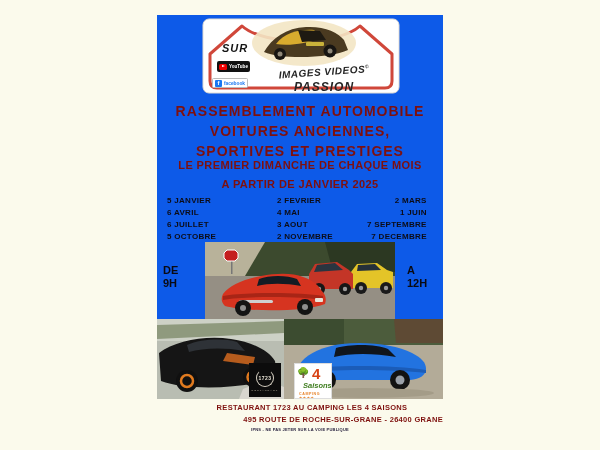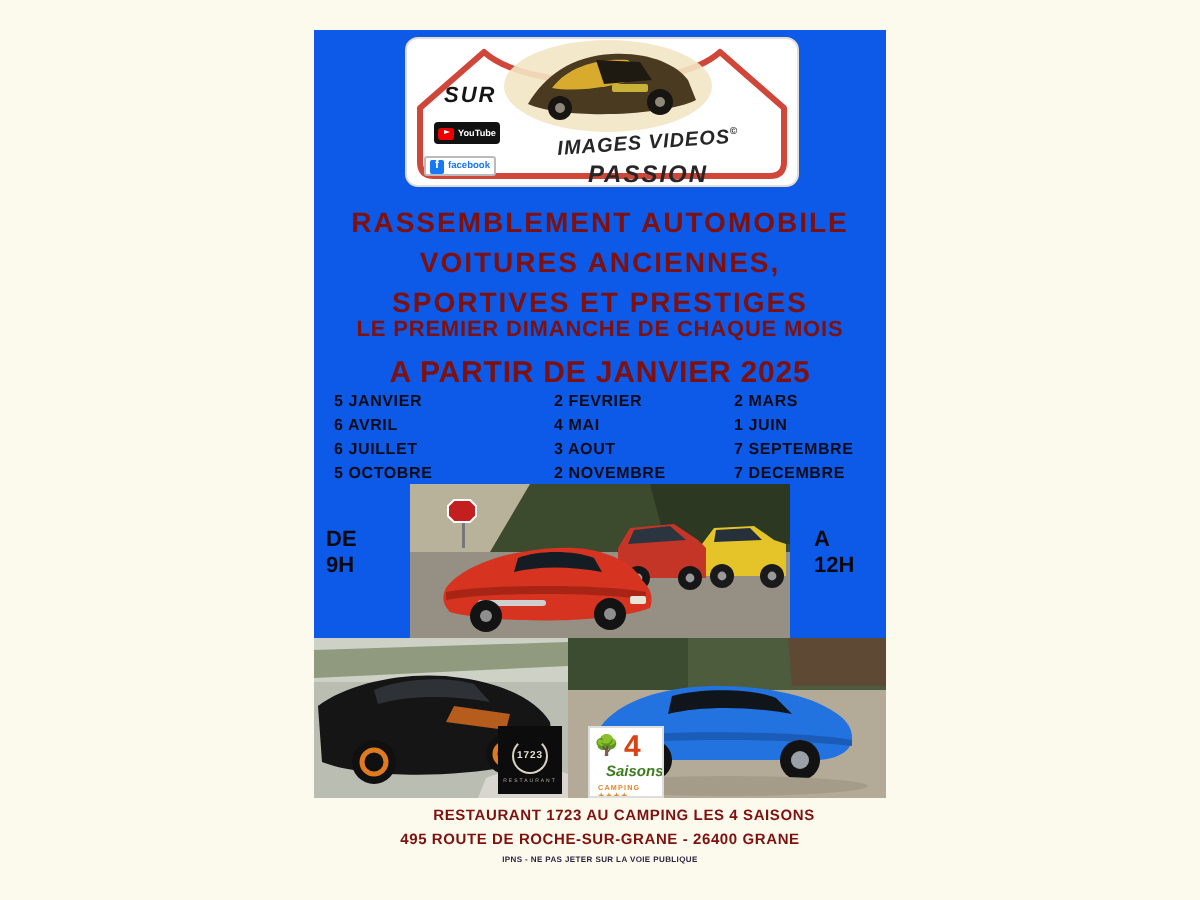--- a/index.html
+++ b/index.html
@@ -21,26 +21,26 @@
   .iv-line { position:absolute; left:62px; top:48px; width:120px; text-align:center; font-size:10px; font-weight:bold; font-style:italic; color:#262626; transform:rotate(-4deg); letter-spacing:0.5px; white-space:nowrap; }
   .iv-line sup { font-size:5px; }
   .passion-line { position:absolute; left:62px; top:62px; width:120px; text-align:center; font-size:12px; font-weight:bold; font-style:italic; color:#262626; letter-spacing:1px; }
 
   
   .t-line { position:absolute; left:0; width:100%; text-align:center; font-weight:bold; white-space:nowrap; }
   .title1 { top:88px; font-size:14px; color:#7E100E; letter-spacing:1px; }
   .title2 { top:108px; font-size:14px; color:#7E100E; letter-spacing:1px; }
   .title3 { top:128px; font-size:14px; color:#7E100E; letter-spacing:1px; }
   .sub1   { top:144px; font-size:11px;  color:#7E100E; letter-spacing:0.4px; }
-  .sub2   { top:163px; font-size:15px;  color:#7E100E; letter-spacing:0.4px; }
+  .sub2   { top:163px; font-size:11px;  color:#7E100E; letter-spacing:0.4px; }
 
   
   .date-col { position:absolute; top:180px; display:flex; flex-direction:column; }
   .date-col span { font-size:8px; font-weight:bold; color:#0C0C16; line-height:12px; letter-spacing:0.3px; white-space:nowrap; }
-  .col1 { left:10px; } .col2 { left:120px; } .col3 { left:210px; }
+  .col1 { left:10px; } .col2 { left:120px; } .col3 { left:210px;align-items:flex-end; }
 
   
   .time-block { position:absolute; top:249px; font-weight:bold; color:#0A0A12; font-size:11px; line-height:13px; }
   .time-left { left:6px; width:34px; }
   .time-right { left:250px; width:32px; }
 
   
   .photo1 { position:absolute; left:48px; top:227px; width:190px; height:77px; overflow:hidden; }
   .photo2l { position:absolute; left:0; top:304px; width:127px; height:80px; overflow:hidden; }
   .photo2r { position:absolute; left:127px; top:304px; width:159px; height:80px; overflow:hidden; }
@@ -51,21 +51,21 @@
   .logo-1723 .num { color:#e9e4d6; font-size:5px; font-weight:bold; letter-spacing:0.5px; }
   .logo-1723 .sub { color:#b9b2a0; font-size:2.5px; margin-top:2px; letter-spacing:1px; }
   .logo-4s { position:absolute; left:137px; top:348px; width:38px; height:36px; background:#fff; border:0.5px solid #ddd; overflow:hidden; }
   .logo-4s .tree { position:absolute; left:2px; top:3px; font-size:10px; color:#4a8c2a; }
   .logo-4s .four { position:absolute; left:17px; top:1px; font-size:15px; font-weight:bold; color:#D84315; }
   .logo-4s .saisons { position:absolute; left:8px; top:17px; font-size:7.5px; font-weight:bold; color:#3E7D1E; font-style:italic; }
   .logo-4s .camping { position:absolute; left:4px; top:28px; font-size:3.6px; font-weight:bold; color:#E8842B; letter-spacing:0.6px; }
 
   
   .footer1 { position:absolute; left:0; top:388px; width:100%; text-align:center; font-size:7.5px; font-weight:bold; color:#7E100E; letter-spacing:0.3px;padding-left:24px; }
-  .footer2 { position:absolute; left:0; top:400px; width:100%; text-align:center; font-size:7.5px; font-weight:bold; color:#7E100E; letter-spacing:0.3px; }
+  .footer2 { position:absolute; left:0; top:400px; width:100%; text-align:right; font-size:7.5px; font-weight:bold; color:#7E100E; letter-spacing:0.3px; }
   .fineprint { position:absolute; left:0; top:412px; width:100%; text-align:center; font-size:4px; font-weight:bold; color:#2a2440; letter-spacing:0.2px; }
 </style>
 </head>
 <body>
 
 <div class="stage">
   <div class="poster">
 
     <div class="banner">
       <svg class="plate" width="198" height="76" viewBox="0 0 198 76">

